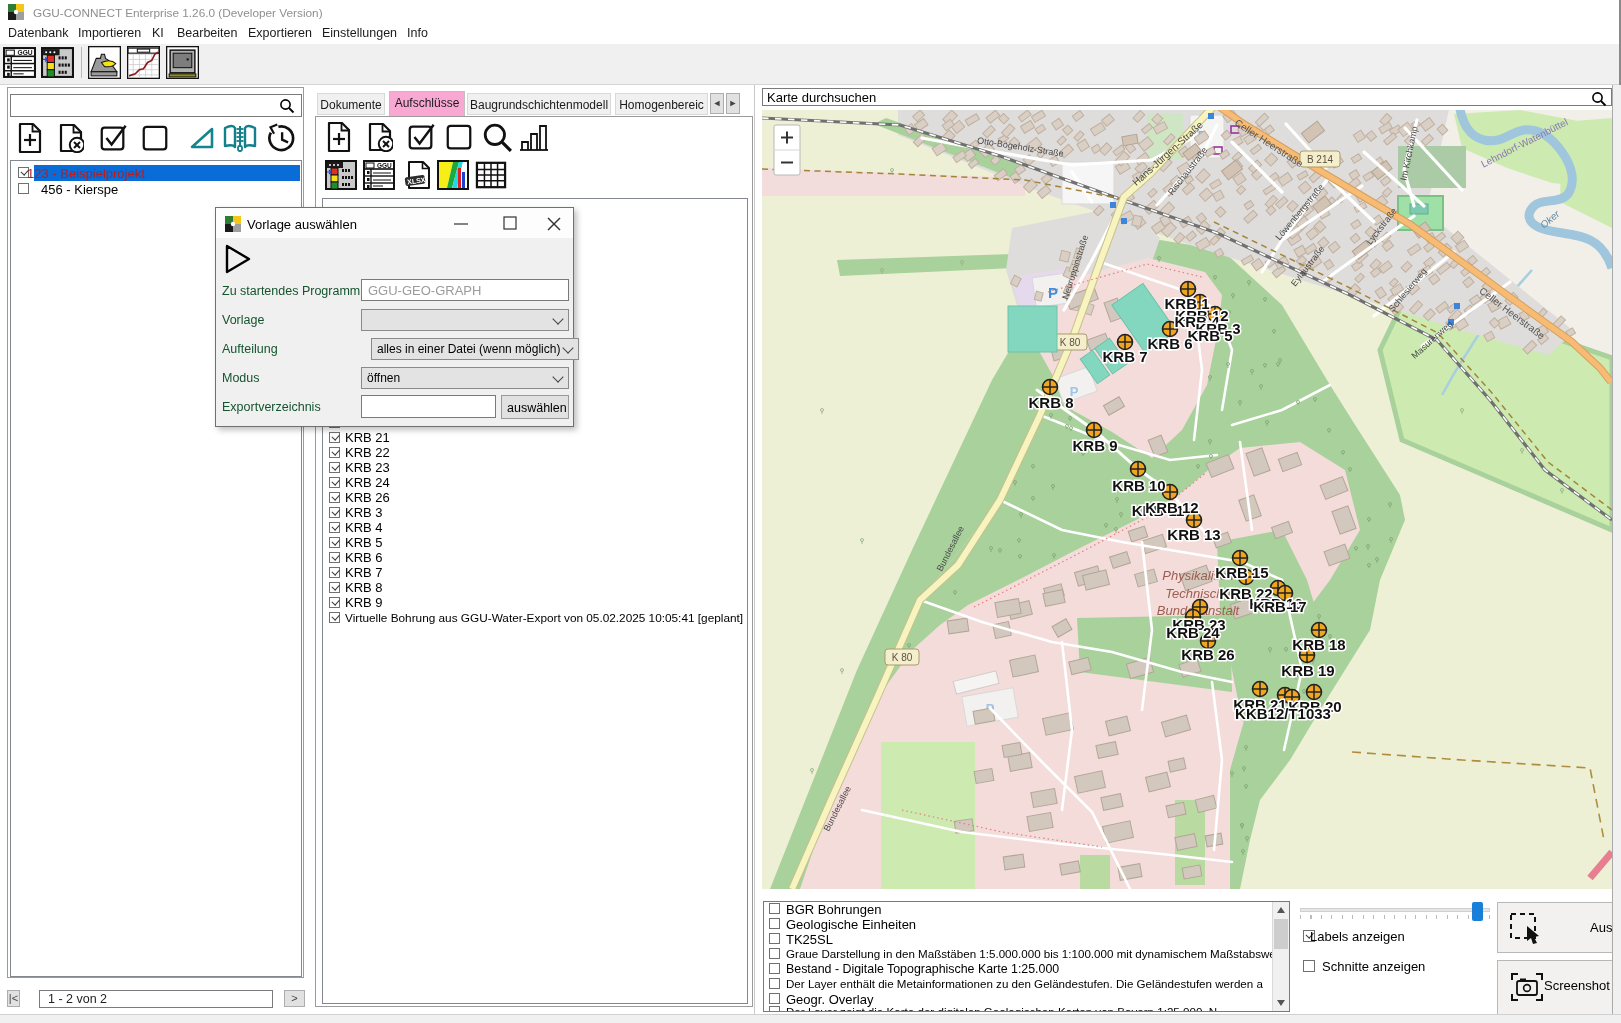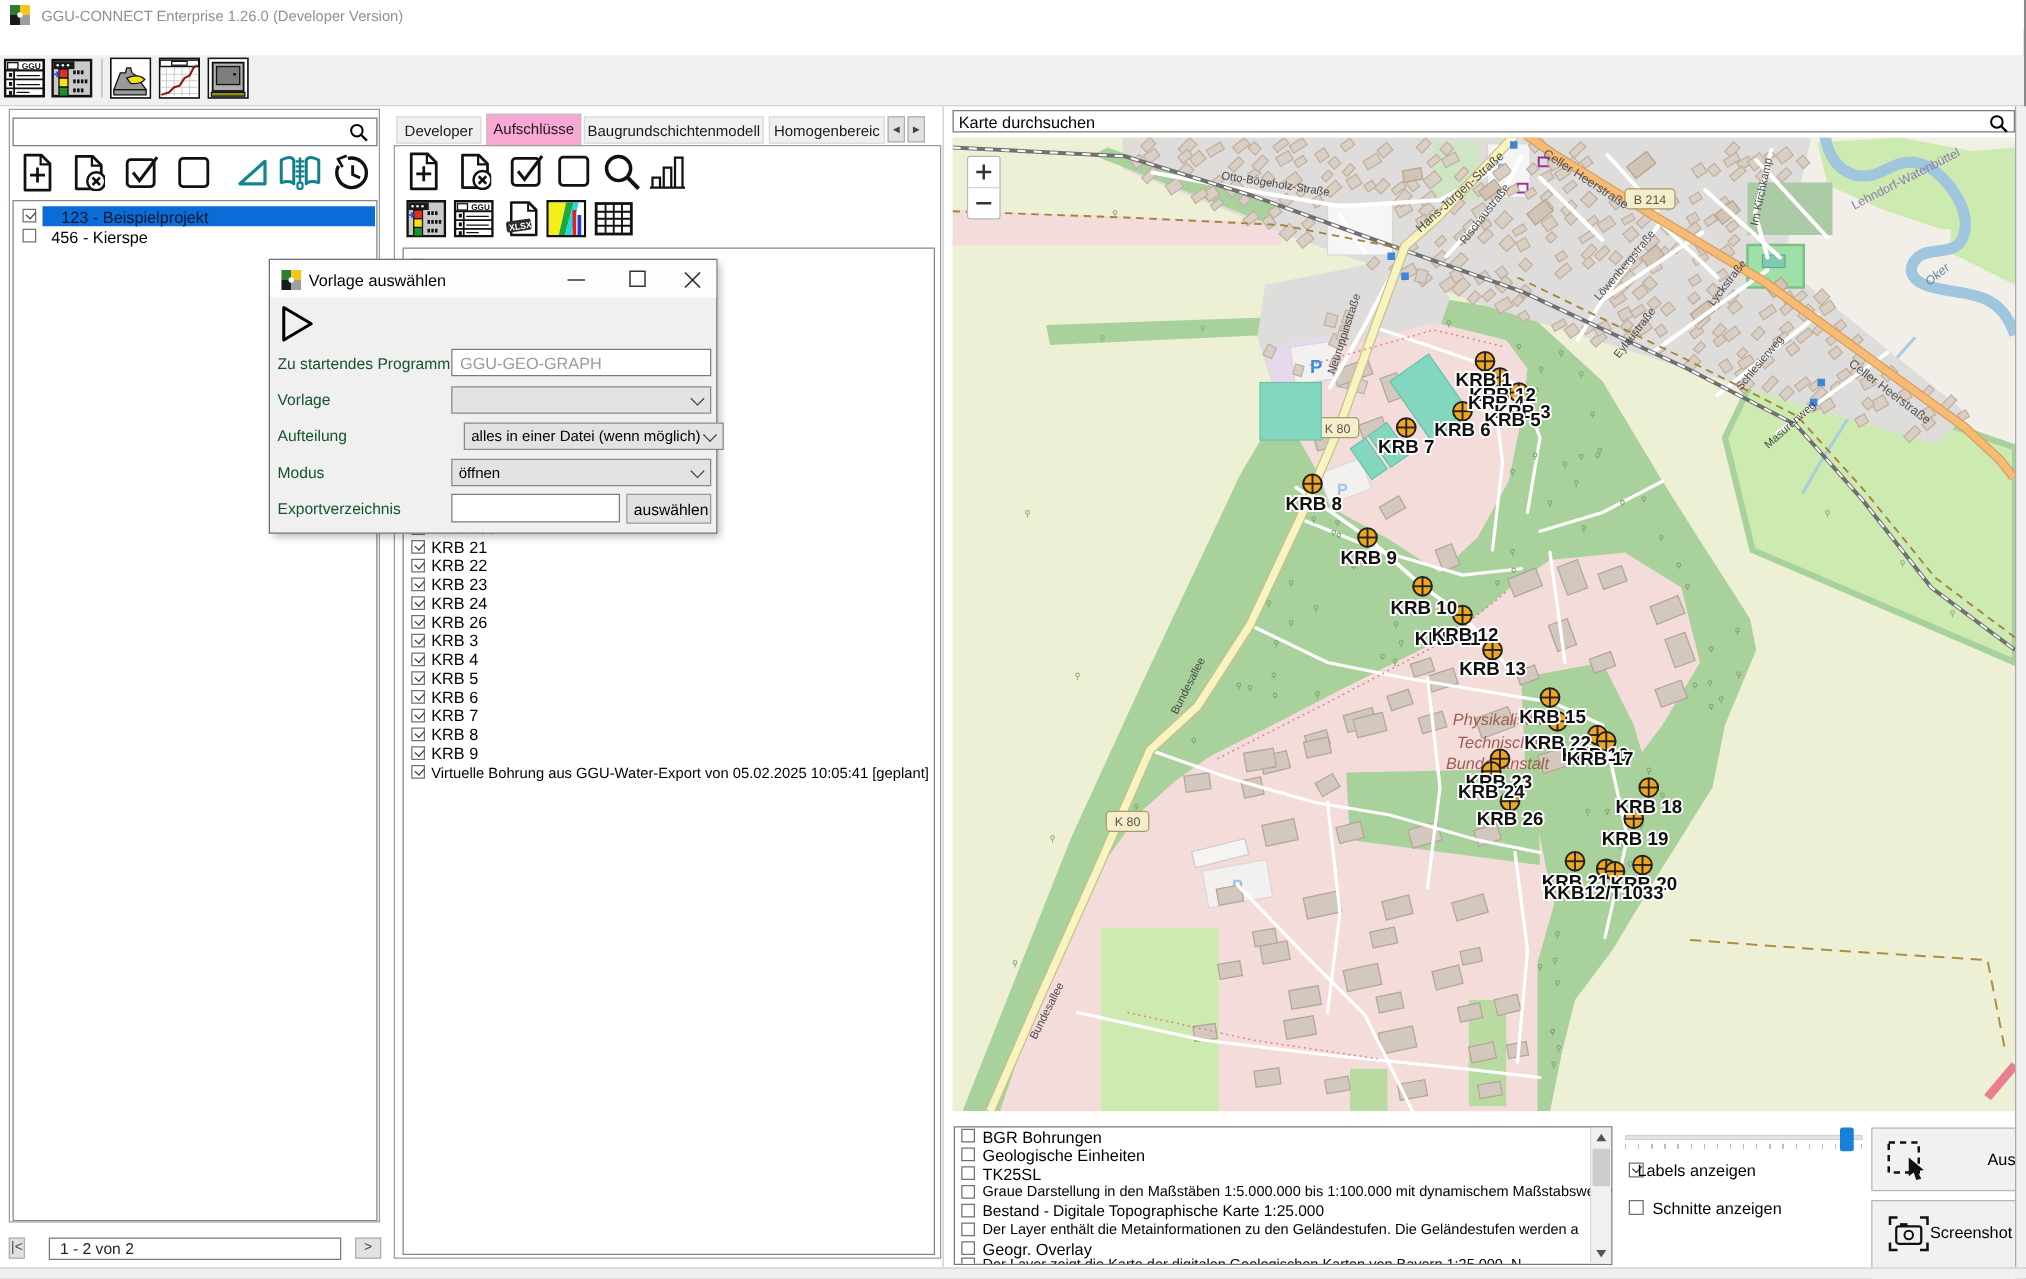--- a/index.html
+++ b/index.html
@@ -199,20 +199,29 @@
     <svg id="appicon" viewBox="0 0 16 16">
       <rect x="0" y="0" width="8" height="8" fill="#2e7d32"></rect>
       <rect x="8" y="0" width="8" height="8" fill="#f5c518"></rect>
       <rect x="0" y="8" width="8" height="8" fill="#1a1a1a"></rect>
       <rect x="8" y="8" width="8" height="8" fill="#9e9e9e"></rect>
       <circle cx="8" cy="8" r="2.2" fill="#fff"></circle>
     </svg>
     <div class="txt">GGU-CONNECT Enterprise 1.26.0 (Developer Version)</div>
   </div>
 
+  <div id="menubar">
+    <span style="left:8px">Datenbank</span>
+    <span style="left:78px">Importieren</span>
+    <span style="left:152px">KI</span>
+    <span style="left:177px">Bearbeiten</span>
+    <span style="left:248px">Exportieren</span>
+    <span style="left:322px">Einstellungen</span>
+    <span style="left:407px">Info</span>
+  </div>
 
   <div id="toolbar">
     <svg class="tbtn" style="left:3px" viewBox="0 0 32 32">
         <use href="#ggutab" transform="translate(0 1)"></use>
       </svg>
     <svg class="tbtn" style="left:41px" viewBox="0 0 32 32">
         <use href="#coltab" transform="translate(0 1)"></use>
       </svg>
     <div style="position:absolute;left:81px;top:3px;width:1px;height:31px;background:#b8b8b8"></div>
     <svg class="tbtn" style="left:88px" viewBox="0 0 32 32">
@@ -253,33 +262,33 @@
       <svg style="position:absolute;left:213px;top:1px" width="34" height="32" viewBox="0 0 34 32">
           <use href="#bookzip"></use>
         </svg>
       <svg style="position:absolute;left:256px;top:2px" width="30" height="30" viewBox="0 0 24 24">
           <use href="#clock" transform="scale(0.86)"></use>
         </svg>
     </div>
     <div id="llist">
       <div class="cb checked" style="left:7px;top:6px"></div>
       <div style="position:absolute;left:23px;top:4px;width:266px;height:16px;background:#0a6cd6"></div>
-      <div class="lbl" style="left:38px;top:5px;color:#0f172a">123 - Beispielprojekt</div>
+      <div class="lbl" style="left:16px;top:5px;color:#b91c1c">123 - Beispielprojekt</div>
       <div class="cb" style="left:7px;top:22px"></div>
       <div class="lbl" style="left:30px;top:21px">456 - Kierspe</div>
     </div>
     <div id="lpage">
       <div class="pgbtn" style="left:1px;top:0;width:13px;height:17px;line-height:15px;">|&lt;</div>
       <div class="inputbox" style="left:33px;top:0;width:234px;height:18px;font-size:12.5px;color:#222;padding:1px 0 0 8px;">1 - 2 von 2</div>
       <div class="pgbtn" style="left:278px;top:0;width:21px;height:17px;line-height:15px;">&gt;</div>
     </div>
   </div>
 
   <div id="midpanel">
-    <div class="tab" style="left:4px;width:68px;">Developer</div>
+    <div class="tab" style="left:4px;width:68px;">Dokumente</div>
     <div class="tab active" style="left:76px;width:76px;">Aufschlüsse</div>
     <div class="tab" style="left:154px;width:144px;">Baugrundschichtenmodell</div>
     <div class="tab" style="left:302px;width:93px;">Homogenbereic</div>
     <div class="pgbtn" style="left:397px;top:6px;width:14px;height:21px;line-height:19px;font-size:9px;">◄</div>
     <div class="pgbtn" style="left:413px;top:6px;width:14px;height:21px;line-height:19px;font-size:9px;">►</div>
     <div style="position:absolute;left:2px;top:29px;width:438px;height:891px;border:1px solid #9b9b9b;pointer-events:none"></div>
     <div id="micons" style="position:absolute;left:9px;top:30px;width:420px;height:80px;">
       <svg style="position:absolute;left:3px;top:4px" width="28" height="32" viewBox="0 0 28 32">
           <use href="#doc-plus"></use>
         </svg>

